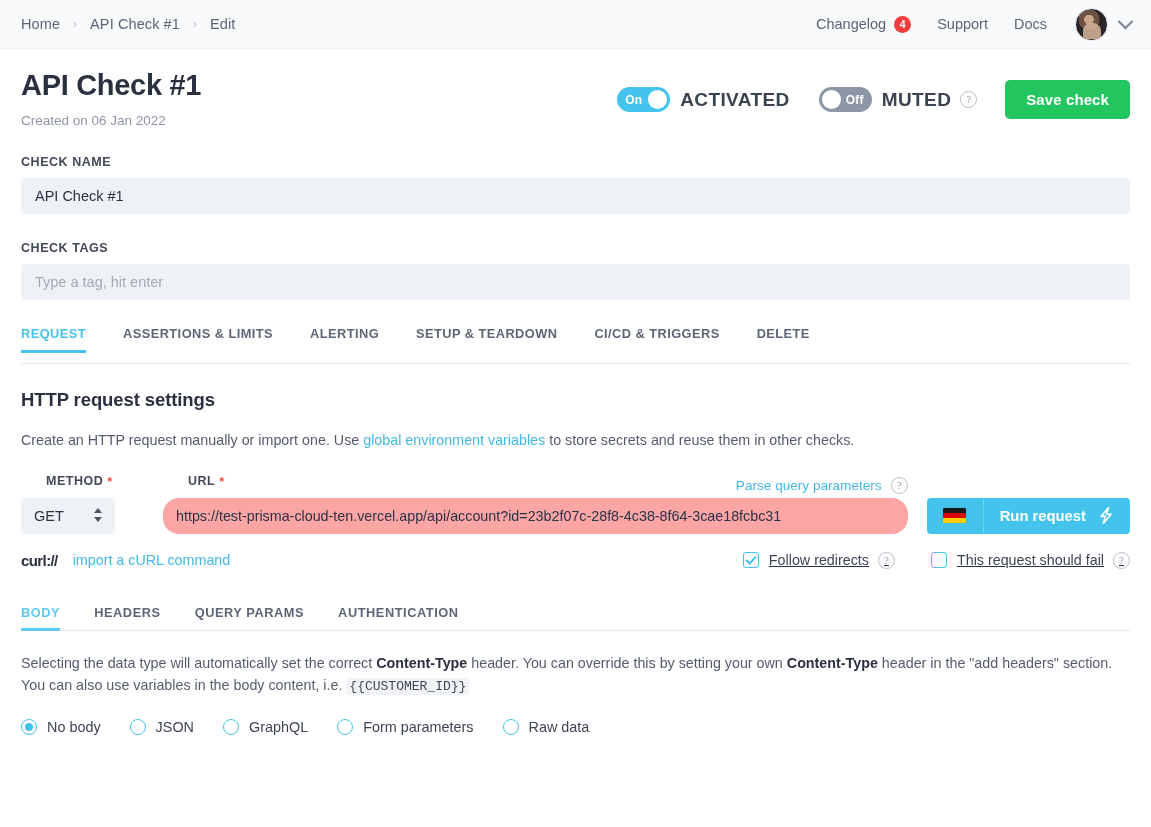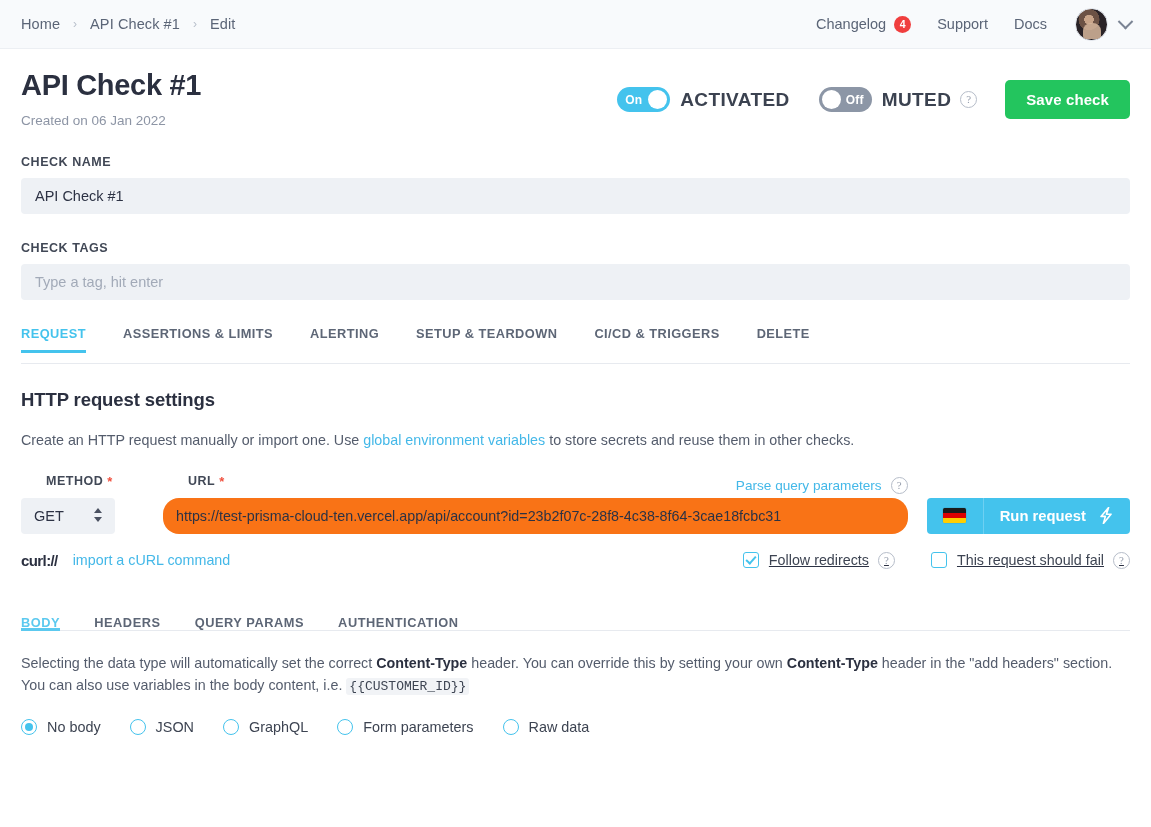--- a/index.html
+++ b/index.html
@@ -178,21 +178,21 @@
   }
   .spin i.up   { top: 0;  border-bottom: 5px solid #4a5161; }
   .spin i.down { top: 9px; border-top: 5px solid #4a5161; }
 
   .url-head { display: flex; align-items: center; }
   .parse-link {
     margin-left: auto; display: flex; align-items: center;
     font-size: 13.6px; color: #44b8e8; font-weight: normal; letter-spacing: 0;
   }
   .url-input {
-    height: 36px; background: #f97316; border-radius: 16px;
+    height: 36px; background: #fca5a5; border-radius: 16px;
     display: flex; align-items: center; padding: 0 13px;
     font-size: 14.3px; color: #2c3244; width: 100%;
   }
   .run-wrap { margin-left: 19px; display: flex; flex: none; }
   .flag-btn {
     width: 57px; height: 36px; background: #44c3ed;
     border-radius: 4px 0 0 4px; display: flex; align-items: center;
     justify-content: center; cursor: pointer;
     border-right: 1px solid #6ed0f2;
   }
@@ -229,21 +229,21 @@
     transform: rotate(42deg);
   }
   .cb-lab { font-size: 14.3px; color: #3d4452; margin-left: 10px; }
 
   .subtabs {
     margin-top: 26px; border-bottom: 1px solid #e7eaef;
     display: flex; align-items: flex-end; height: 36px;
   }
   .subtab {
     font-size: 12.8px; font-weight: bold; letter-spacing: .55px;
-    color: #5d6676; margin-right: 34px;
+    color: #5d6676; padding-bottom: 10px; margin-right: 34px;
     cursor: pointer; position: relative;
   }
   .subtab.active { color: #5cc9ef; }
   .subtab.active::after {
     content: ""; position: absolute; left: 0; right: 0; bottom: -1px;
     height: 3px; background: #5cc9ef;
   }
   .body-desc {
     font-size: 14.3px; color: #545c6c; margin-top: 21px; line-height: 1.55;
     max-width: 1115px;

